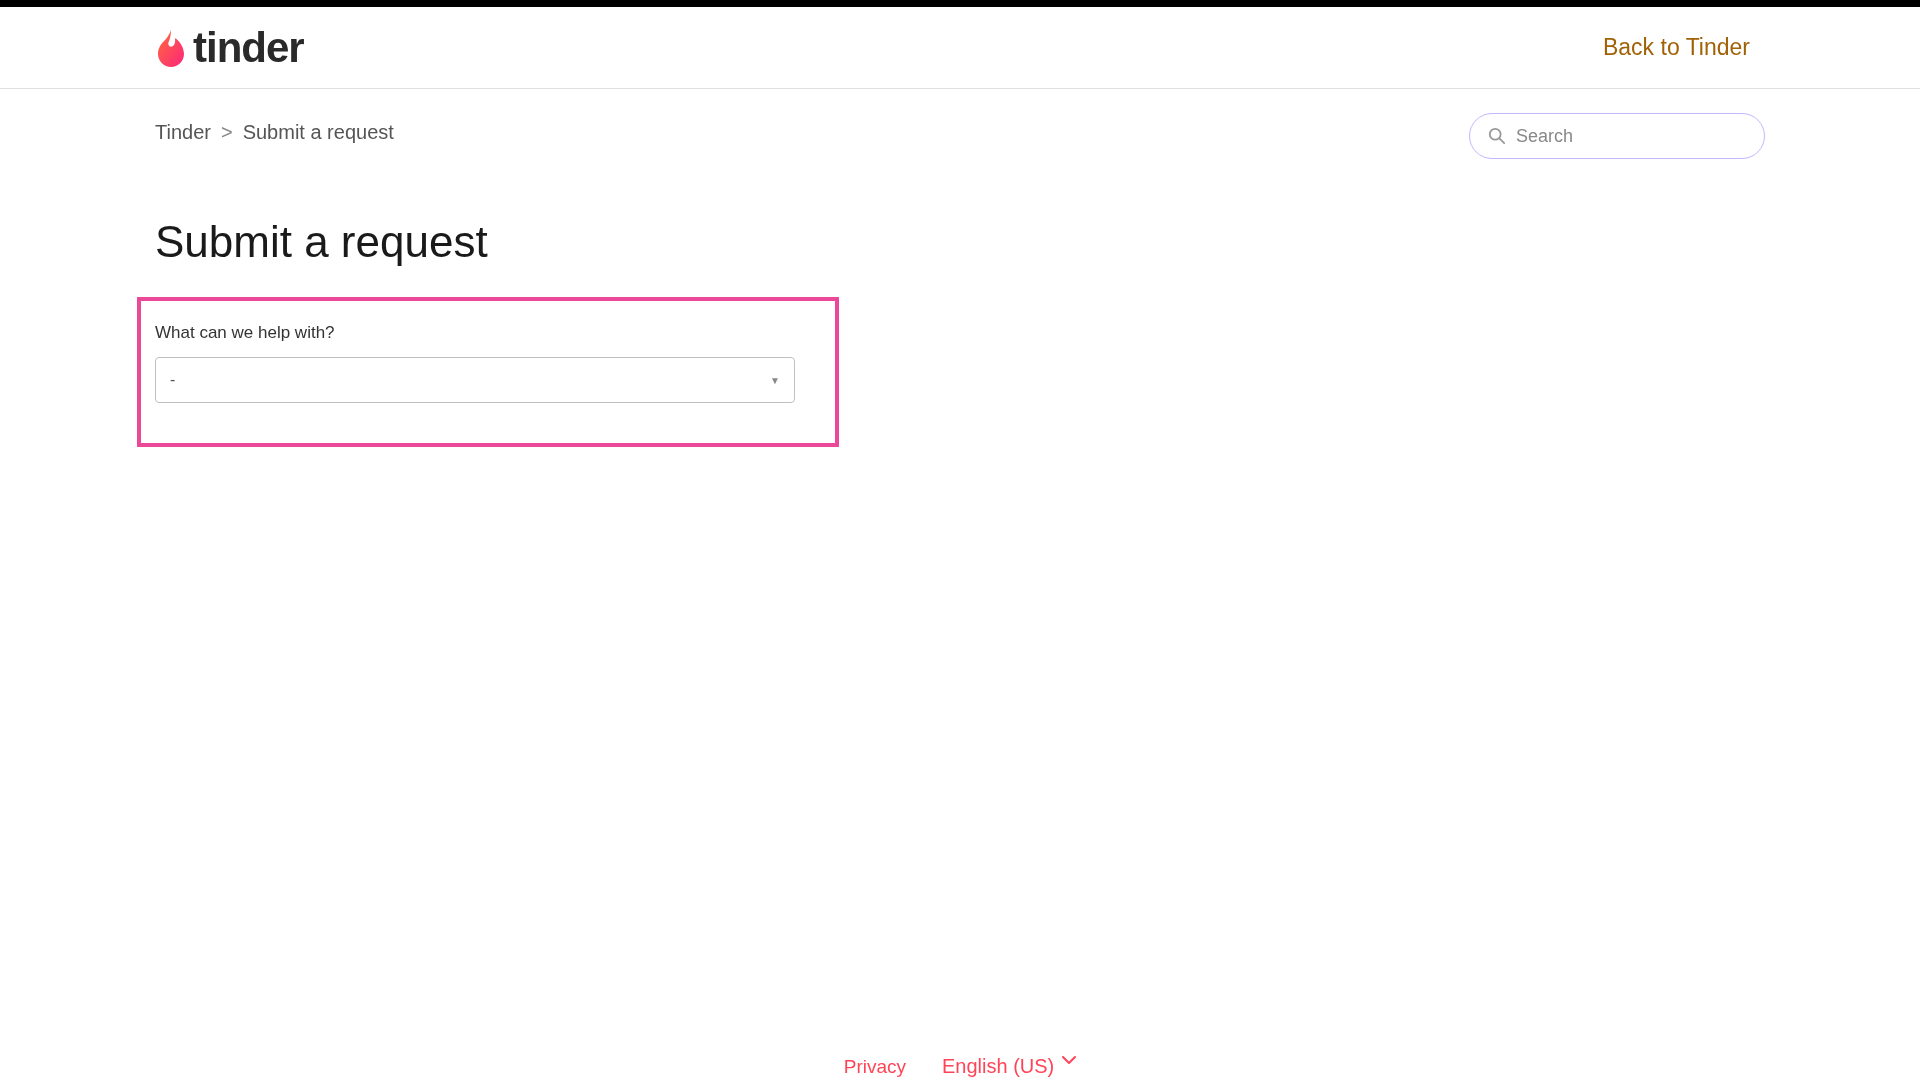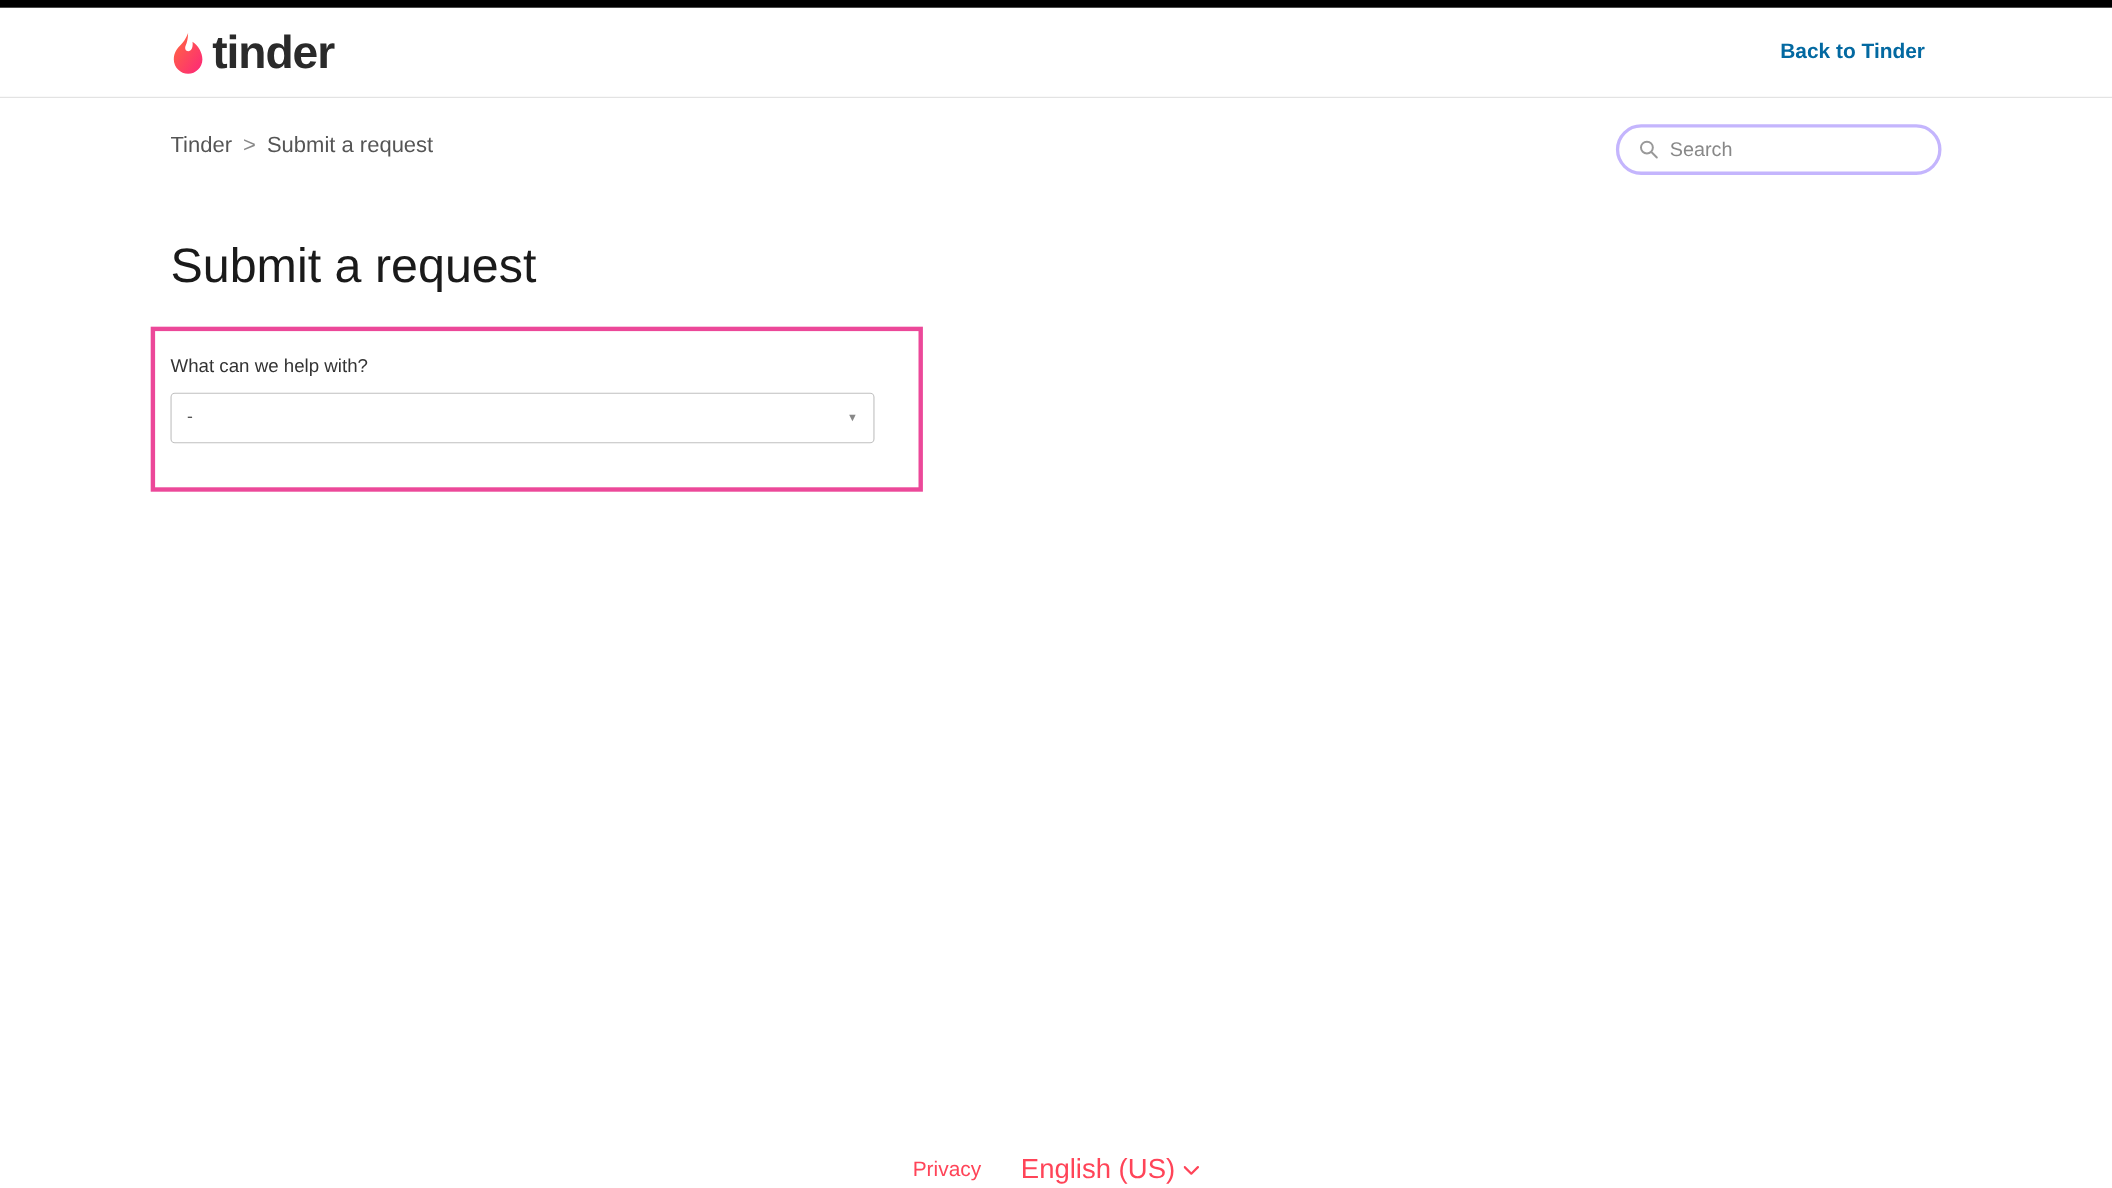--- a/index.html
+++ b/index.html
@@ -37,25 +37,24 @@
       width: 32px;
       height: 40px;
     }
     .logo-text {
       font-size: 42px;
       font-weight: 600;
       color: #2a2a2a;
       letter-spacing: -1px;
     }
     .back-link {
-      color: #0369a1;
-      font-size: 19px;
+      color: #a16207;
+      font-size: 23px;
       text-decoration: none;
       cursor: pointer;
-      font-weight: bold;
     }
     .content-area {
       padding: 24px 155px 0 155px;
       display: flex;
       justify-content: space-between;
       align-items: flex-start;
     }
     .breadcrumb {
       font-size: 20px;
       color: #555;
@@ -71,21 +70,21 @@
     }
     .breadcrumb-separator {
       color: #888;
     }
     .breadcrumb-current {
       color: #555;
     }
     .search-box {
       width: 296px;
       height: 46px;
-      border: 3px solid #c4b5fd;
+      border: 1px solid #c4b5fd;
       border-radius: 23px;
       display: flex;
       align-items: center;
       padding: 17px 18px;
       gap: 10px;
     }
     .search-icon-svg {
       width: 18px;
       height: 18px;
       flex-shrink: 0;
@@ -154,24 +153,24 @@
       padding-bottom: 2px;
     }
     .footer-link {
       color: #ff4458;
       font-size: 19px;
       text-decoration: none;
       cursor: pointer;
     }
     .language-selector {
       display: flex;
-      align-items: center;
+      align-items: flex-start;
       gap: 8px;
       color: #ff4458;
-      font-size: 25px;
+      font-size: 20px;
       cursor: pointer;
     }
     .chevron-down-svg {
       width: 14px;
       height: 10px;
     }
   </style>
 </head>
 <body>
 

